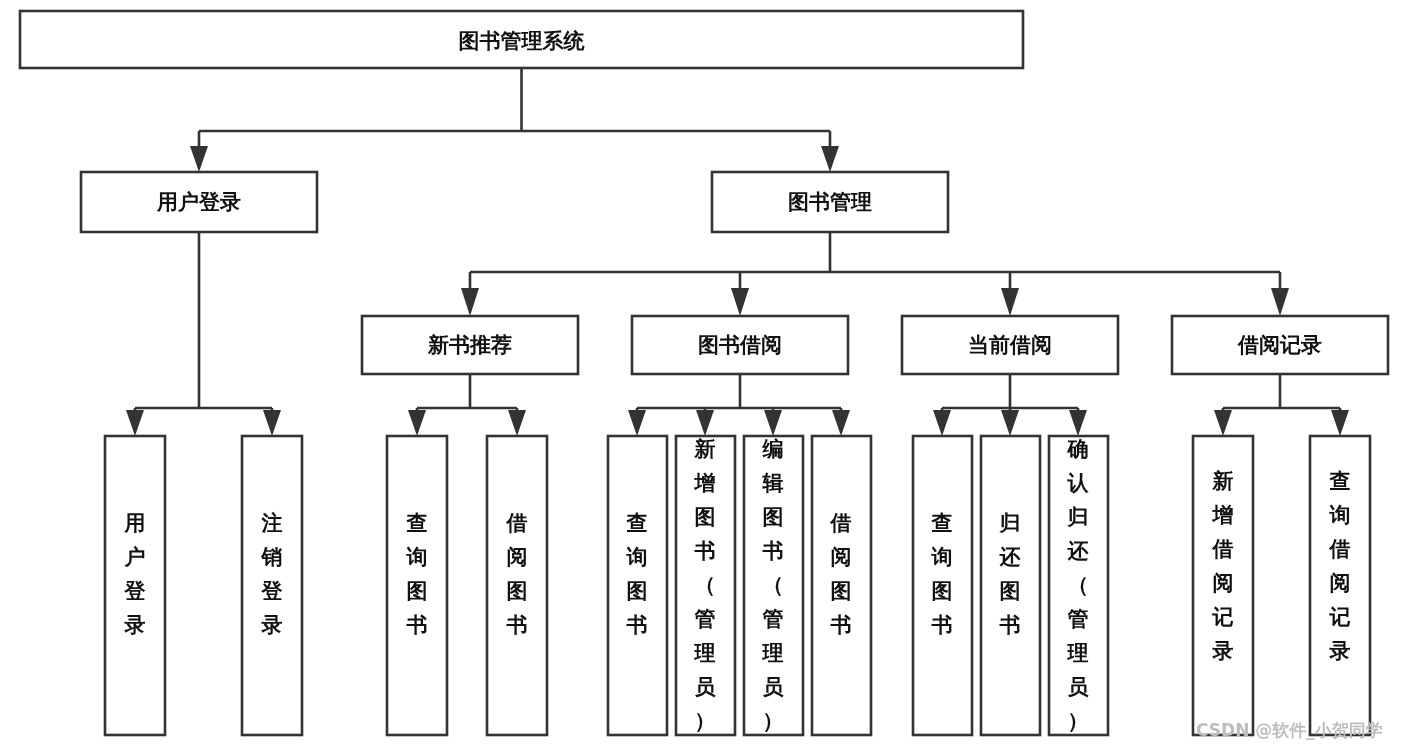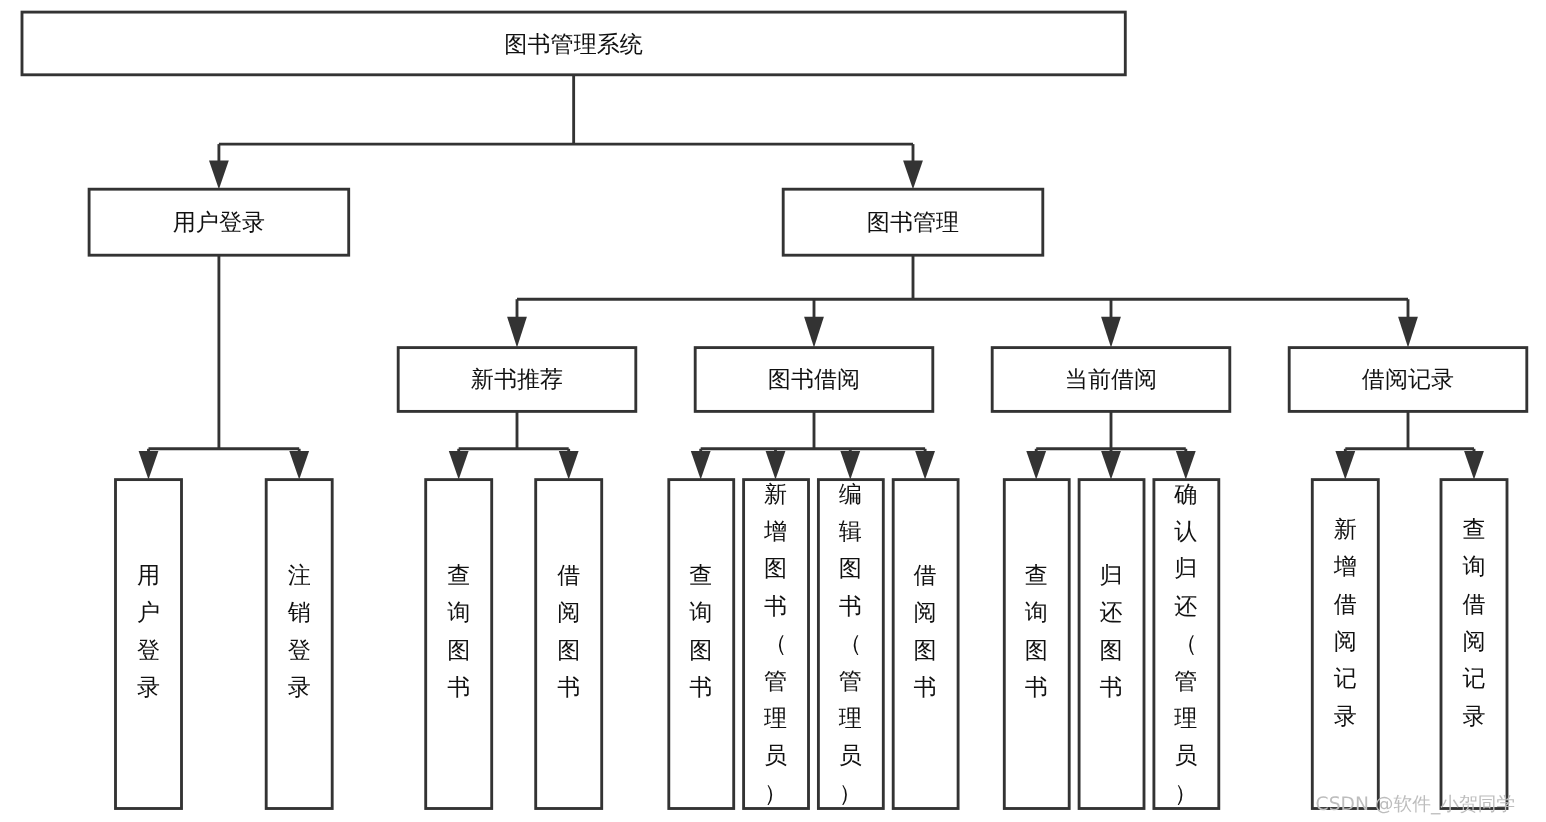--- a/index.html
+++ b/index.html
@@ -11,20 +11,21 @@
     width: 1405px;
     height: 747px;
     font-family: "DejaVu Sans", "Liberation Sans", sans-serif;
     overflow: hidden;
     position: relative;
   }
   #diagram-root {
     position: relative;
     width: 1405px;
     height: 747px;
+    font-weight: bold;
   }
   svg#chart-svg {
     position: absolute;
     top: 0;
     left: 0;
     width: 1405px;
     height: 747px;
     display: block;
   }
   .node-box {

